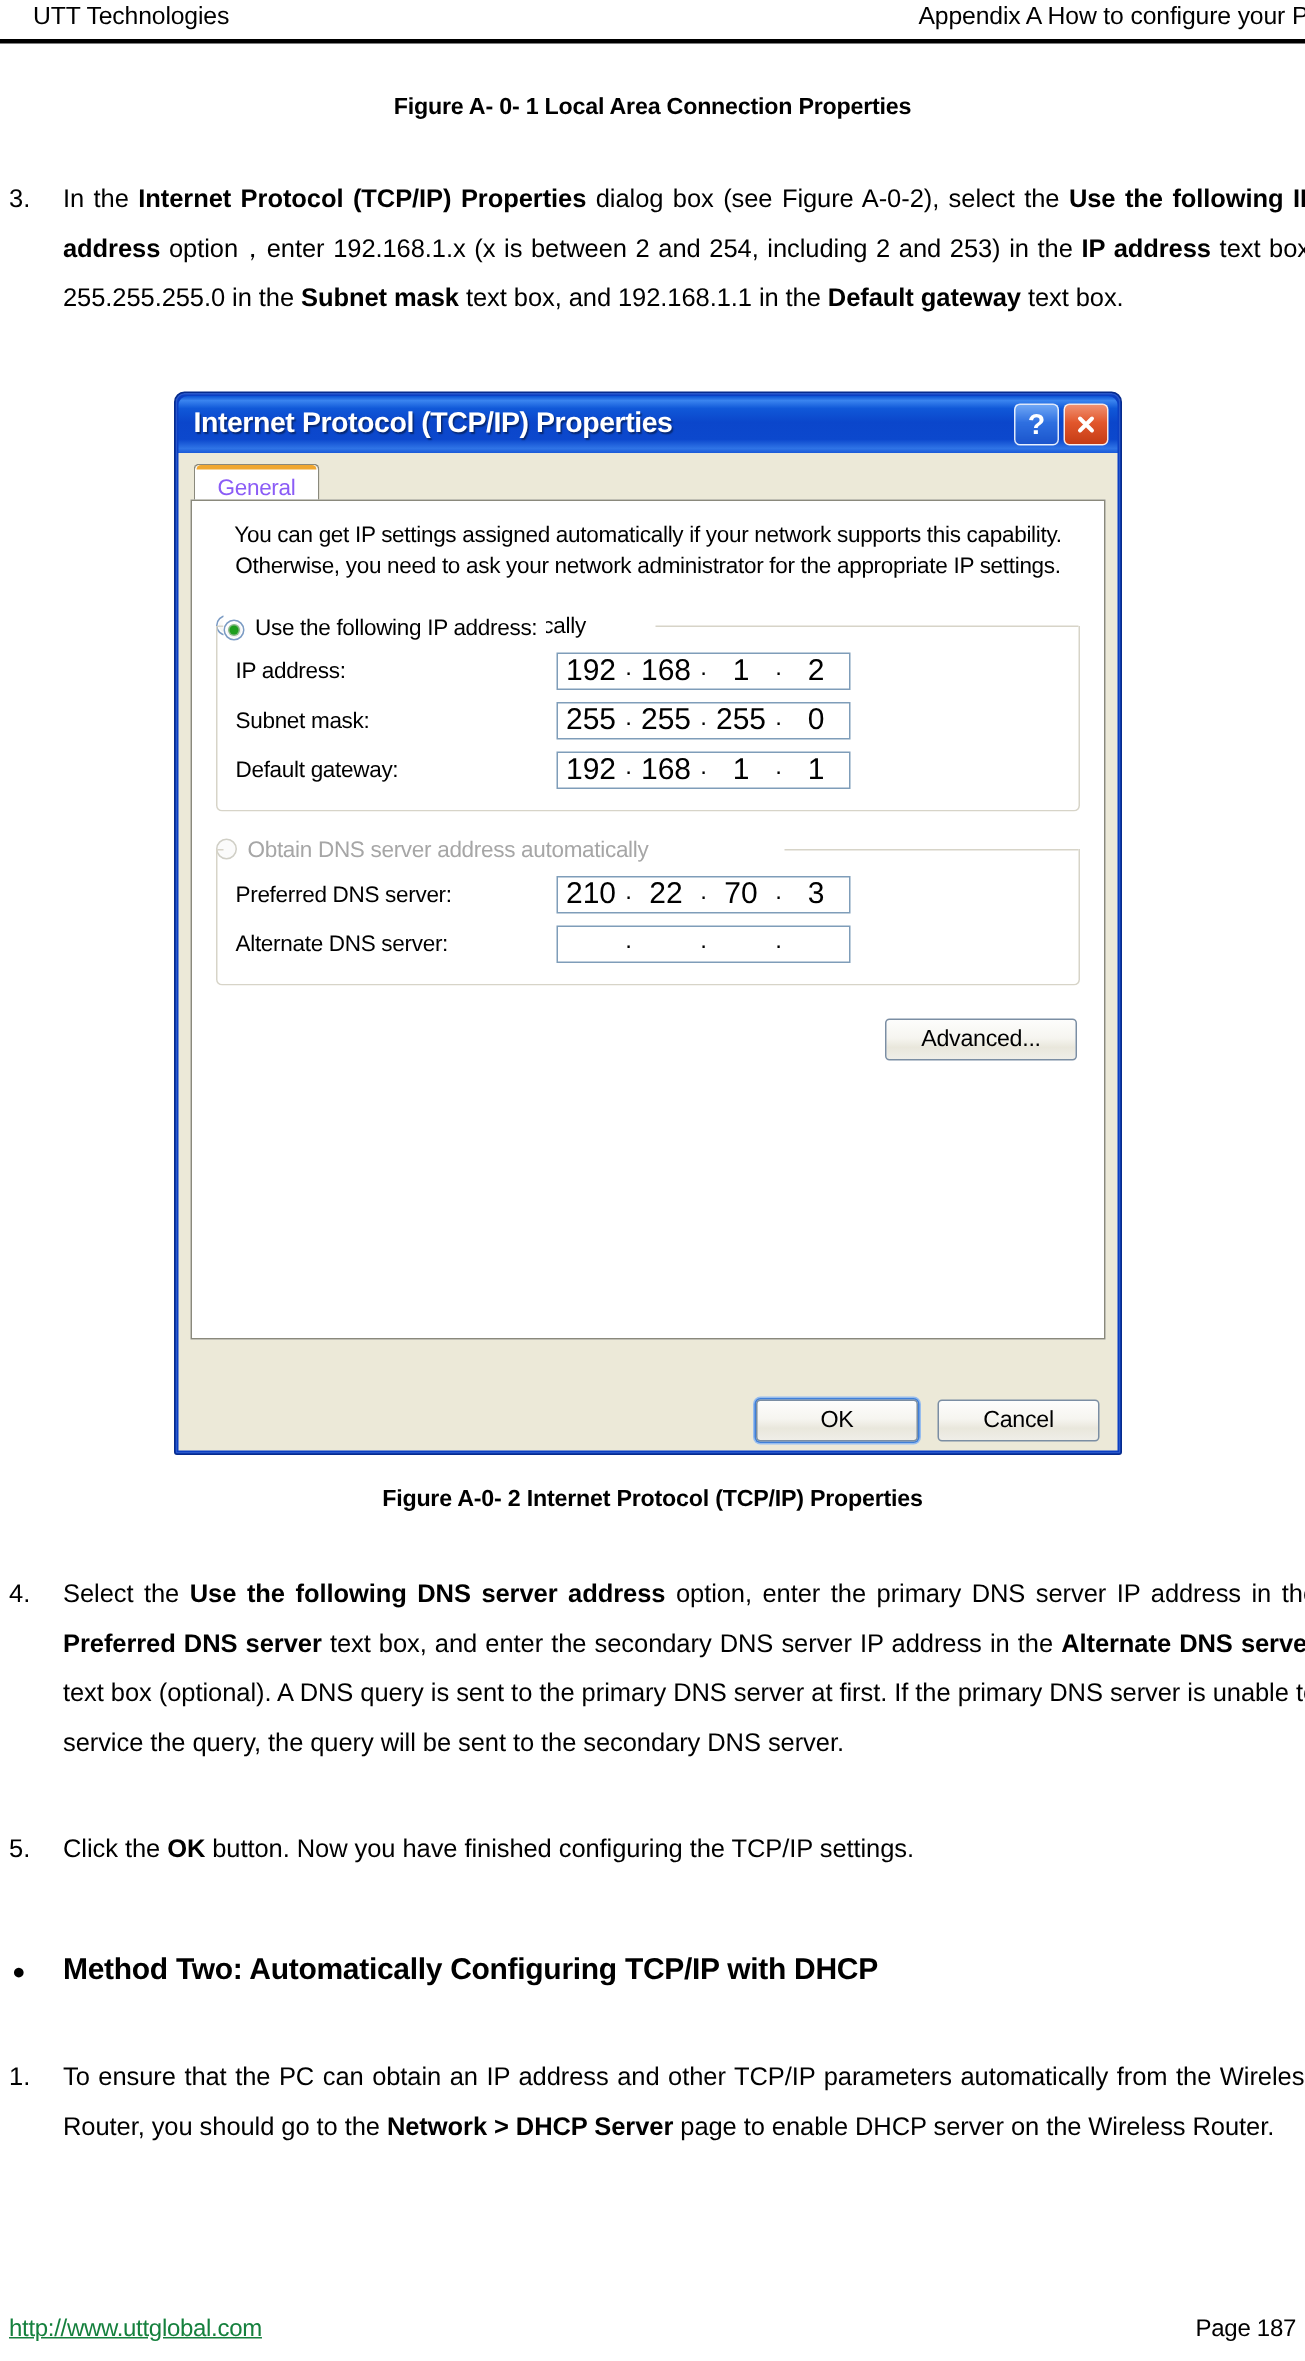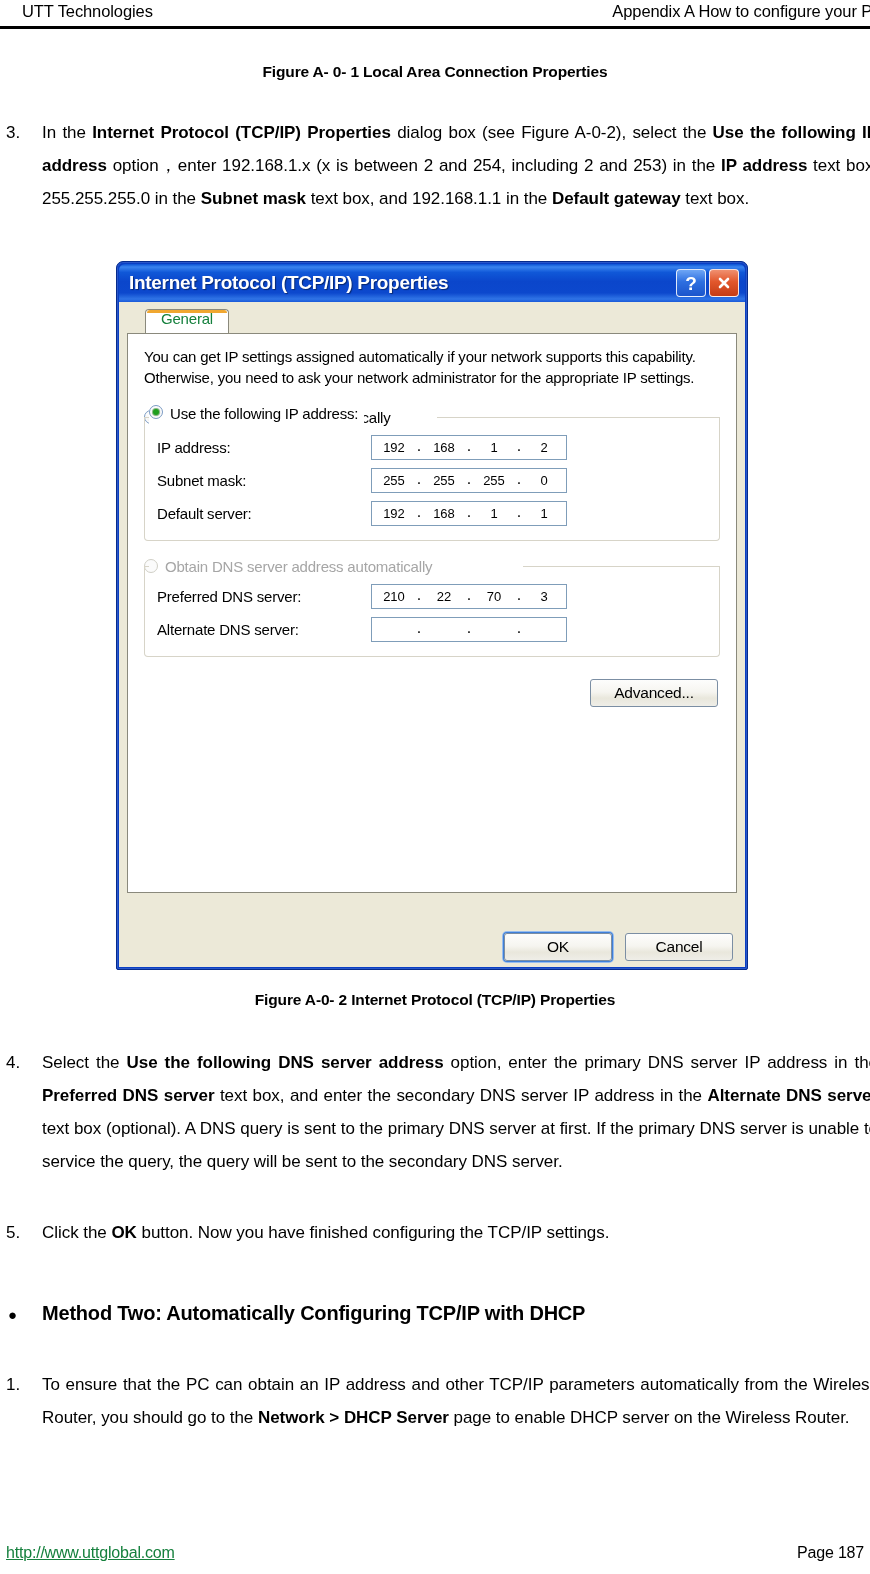--- a/index.html
+++ b/index.html
@@ -233,25 +233,25 @@
     position: relative;
     height: 25px;
     min-width: 70px;
     padding: 0 15px;
     box-sizing: border-box;
     background: #ffffff;
     border: 1px solid #8a897c;
     border-bottom: none;
     border-radius: 4px 4px 0 0;
     display: flex;
-    align-items: flex-start;
+    align-items: flex-end;
     justify-content: center;
     font-size: 15px;
-    color: #15803d;
-    margin-left: 18px;
+    color: #8b5cf6;
+    margin-left: 2px;
     letter-spacing: -0.2px;
   }
   .xp-tab::before {
     content: "";
     position: absolute;
     left: 1px; right: 1px; top: 0px;
     height: 3px;
     background: #f0a730;
     border-radius: 3px 3px 0 0;
   }
@@ -266,20 +266,21 @@
     box-sizing: border-box;
     padding: 13px 16px 10px 16px;
   }
 
   .xp-desc {
     font-size: 15px;
     line-height: 20.5px;
     color: #000;
     letter-spacing: -0.2px;
     margin-bottom: 17px;
+    text-align: center;
   }
 
   
   .xp-radio-row {
     display: flex;
     align-items: center;
     gap: 7px;
     height: 24px;
     font-size: 15px;
     letter-spacing: -0.2px;
@@ -334,21 +335,21 @@
     position: absolute;
     top: 0;
     height: 1px;
     background: #d7d4c8;
   }
   .xp-group-caption {
     position: absolute;
     top: -12px;
     left: 4px;
     display: flex;
-    align-items: flex-start;
+    align-items: flex-end;
     gap: 7px;
     background: #ffffff;
     padding-right: 6px;
     font-size: 15px;
     letter-spacing: -0.2px;
     height: 22px;
   }
 
   .xp-field-row {
     display: flex;
@@ -370,21 +371,21 @@
     border: 1px solid #7f9db9;
     display: flex;
     align-items: center;
     font-size: 16px;
     letter-spacing: 0px;
     color: #000;
   }
   .xp-ip-oct {
     flex: 1 1 0;
     text-align: center;
-    font-size: 13px;
+    font-size: 20px;
   }
   .xp-ip-dot {
     flex: 0 0 6px;
     text-align: center;
     font-size: 16px;
     line-height: 10px;
     padding-bottom: 4px;
   }
 
   
@@ -503,21 +504,21 @@
             <span class="xp-ip-dot">.</span>
             <span class="xp-ip-oct">255</span>
             <span class="xp-ip-dot">.</span>
             <span class="xp-ip-oct">255</span>
             <span class="xp-ip-dot">.</span>
             <span class="xp-ip-oct">0</span>
           </div>
         </div>
 
         <div class="xp-field-row">
-          <div class="xp-field-label">Default server:</div>
+          <div class="xp-field-label">Default gateway:</div>
           <div class="xp-ipbox">
             <span class="xp-ip-oct">192</span>
             <span class="xp-ip-dot">.</span>
             <span class="xp-ip-oct">168</span>
             <span class="xp-ip-dot">.</span>
             <span class="xp-ip-oct">1</span>
             <span class="xp-ip-dot">.</span>
             <span class="xp-ip-oct">1</span>
           </div>
         </div>

